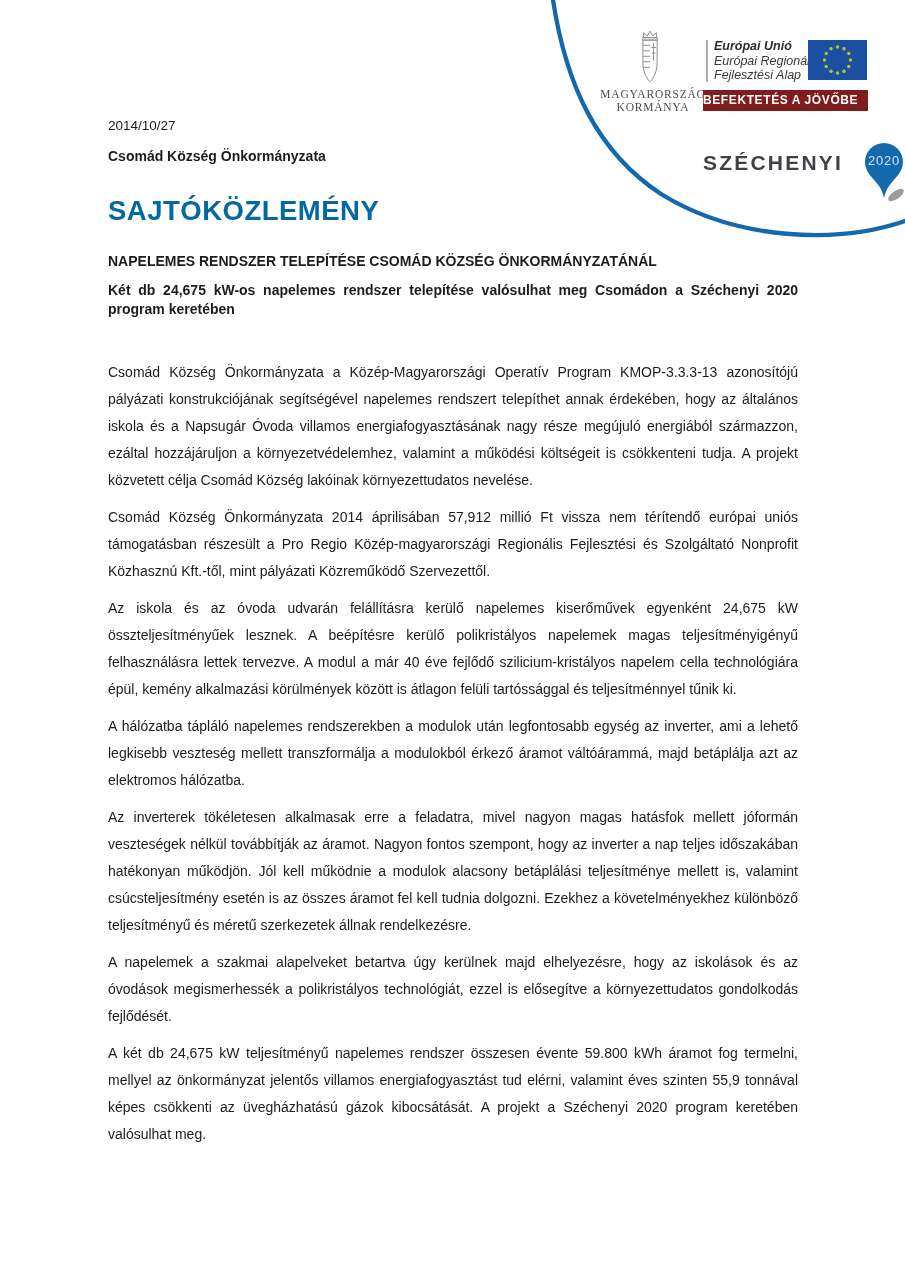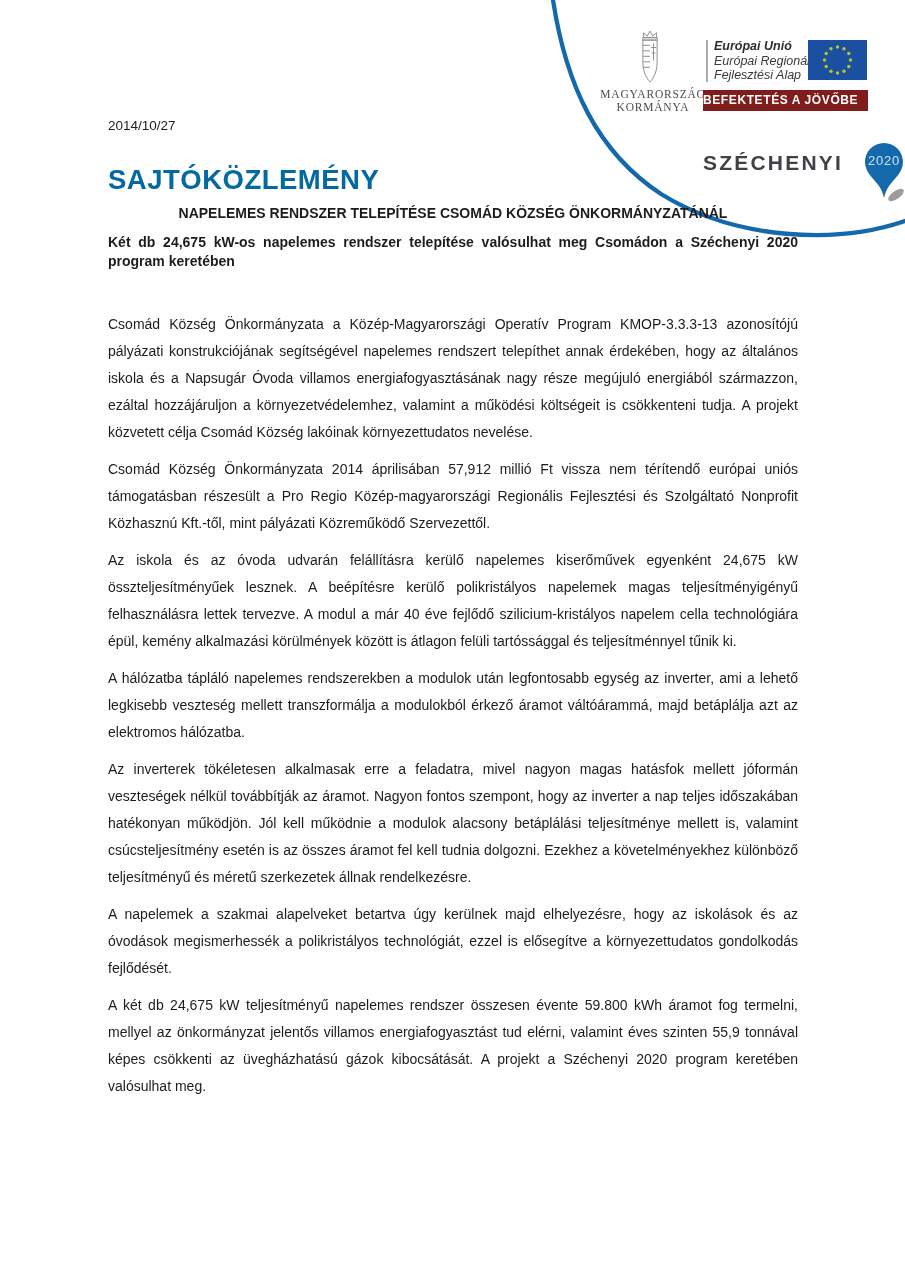--- a/index.html
+++ b/index.html
@@ -40,21 +40,21 @@
   .pin-year {
     position:absolute; left:0; top:12px; width:40px; text-align:center;
     font-size:13px; color:#c9e6f4; letter-spacing:0.8px;
   }
 
   
   .content { position:absolute; left:108px; top:0; width:690px; }
   .date { margin-top:118px; font-size:13.5px; }
   .org { margin-top:15px; font-size:14px; font-weight:bold; }
   .title { margin-top:31px; font-size:27.5px; font-weight:bold; color:#0369a1; letter-spacing:0.5px; }
-  .headline { margin-top:9px; font-size:14px; font-weight:bold;text-align:center; }
+  .headline { margin-top:26px; font-size:14px; font-weight:bold; }
   .subhead { margin-top:12px; font-size:14px; font-weight:bold; text-align:justify; line-height:19px; }
   .paragraphs { margin-top:40px; }
   .paragraphs p { margin:0 0 10px 0; font-size:14px; line-height:27px; text-align:justify; }
 </style>
 </head>
 <body>
 
 <div class="page">
 
   <svg class="arc-svg" viewBox="0 0 905 260" xmlns="http://www.w3.org/2000/svg">
@@ -111,20 +111,21 @@
   <div class="pin-wrap">
     <svg width="44" height="64" viewBox="0 0 44 64" xmlns="http://www.w3.org/2000/svg">
       <ellipse cx="32" cy="54" rx="9" ry="4" transform="rotate(-35 32 54)" fill="#9c9c9c"></ellipse>
       <path d="M20 2 C30.5 2 39 10.5 39 21 C39 31 31 37 25 45 C22.5 48.5 21 52.5 20 57 C19 52.5 17.5 48.5 15 45 C9 37 1 31 1 21 C1 10.5 9.5 2 20 2 Z" fill="#1468ac"></path>
     </svg>
     <div class="pin-year">2020</div>
   </div>
 
   <div class="content">
     <div class="date">2014/10/27</div>
+    <div class="org">Csomád Község Önkormányzata</div>
     <div class="title">SAJTÓKÖZLEMÉNY</div>
     <div class="headline">NAPELEMES RENDSZER TELEPÍTÉSE CSOMÁD KÖZSÉG ÖNKORMÁNYZATÁNÁL</div>
     <div class="subhead">Két db 24,675 kW-os napelemes rendszer telepítése valósulhat meg Csomádon a Széchenyi 2020 program keretében</div>
     <div class="paragraphs" id="paragraphs">
         <p>Csomád Község Önkormányzata a Közép-Magyarországi Operatív Program KMOP-3.3.3-13 azonosítójú pályázati konstrukciójának segítségével napelemes rendszert telepíthet annak érdekében, hogy az általános iskola és a Napsugár Óvoda villamos energiafogyasztásának nagy része megújuló energiából származzon, ezáltal hozzájáruljon a környezetvédelemhez, valamint a működési költségeit is csökkenteni tudja. A projekt közvetett célja Csomád Község lakóinak környezettudatos nevelése.</p>
         <p>Csomád Község Önkormányzata 2014 áprilisában 57,912 millió Ft vissza nem térítendő európai uniós támogatásban részesült a Pro Regio Közép-magyarországi Regionális Fejlesztési és Szolgáltató Nonprofit Közhasznú Kft.-től, mint pályázati Közreműködő Szervezettől.</p>
         <p>Az iskola és az óvoda udvarán felállításra kerülő napelemes kiserőművek egyenként 24,675 kW összteljesítményűek lesznek. A beépítésre kerülő polikristályos napelemek magas teljesítményigényű felhasználásra lettek tervezve. A modul a már 40 éve fejlődő szilicium-kristályos napelem cella technológiára épül, kemény alkalmazási körülmények között is átlagon felüli tartóssággal és teljesítménnyel tűnik ki.</p>
         <p>A hálózatba tápláló napelemes rendszerekben a modulok után legfontosabb egység az inverter, ami a lehető legkisebb veszteség mellett transzformálja a modulokból érkező áramot váltóárammá, majd betáplálja azt az elektromos hálózatba.</p>
         <p>Az inverterek tökéletesen alkalmasak erre a feladatra, mivel nagyon magas hatásfok mellett jóformán veszteségek nélkül továbbítják az áramot. Nagyon fontos szempont, hogy az inverter a nap teljes időszakában hatékonyan működjön. Jól kell működnie a modulok alacsony betáplálási teljesítménye mellett is, valamint csúcsteljesítmény esetén is az összes áramot fel kell tudnia dolgozni. Ezekhez a követelményekhez különböző teljesítményű és méretű szerkezetek állnak rendelkezésre.</p>
         <p>A napelemek a szakmai alapelveket betartva úgy kerülnek majd elhelyezésre, hogy az iskolások és az óvodások megismerhessék a polikristályos technológiát, ezzel is elősegítve a környezettudatos gondolkodás fejlődését.</p>

